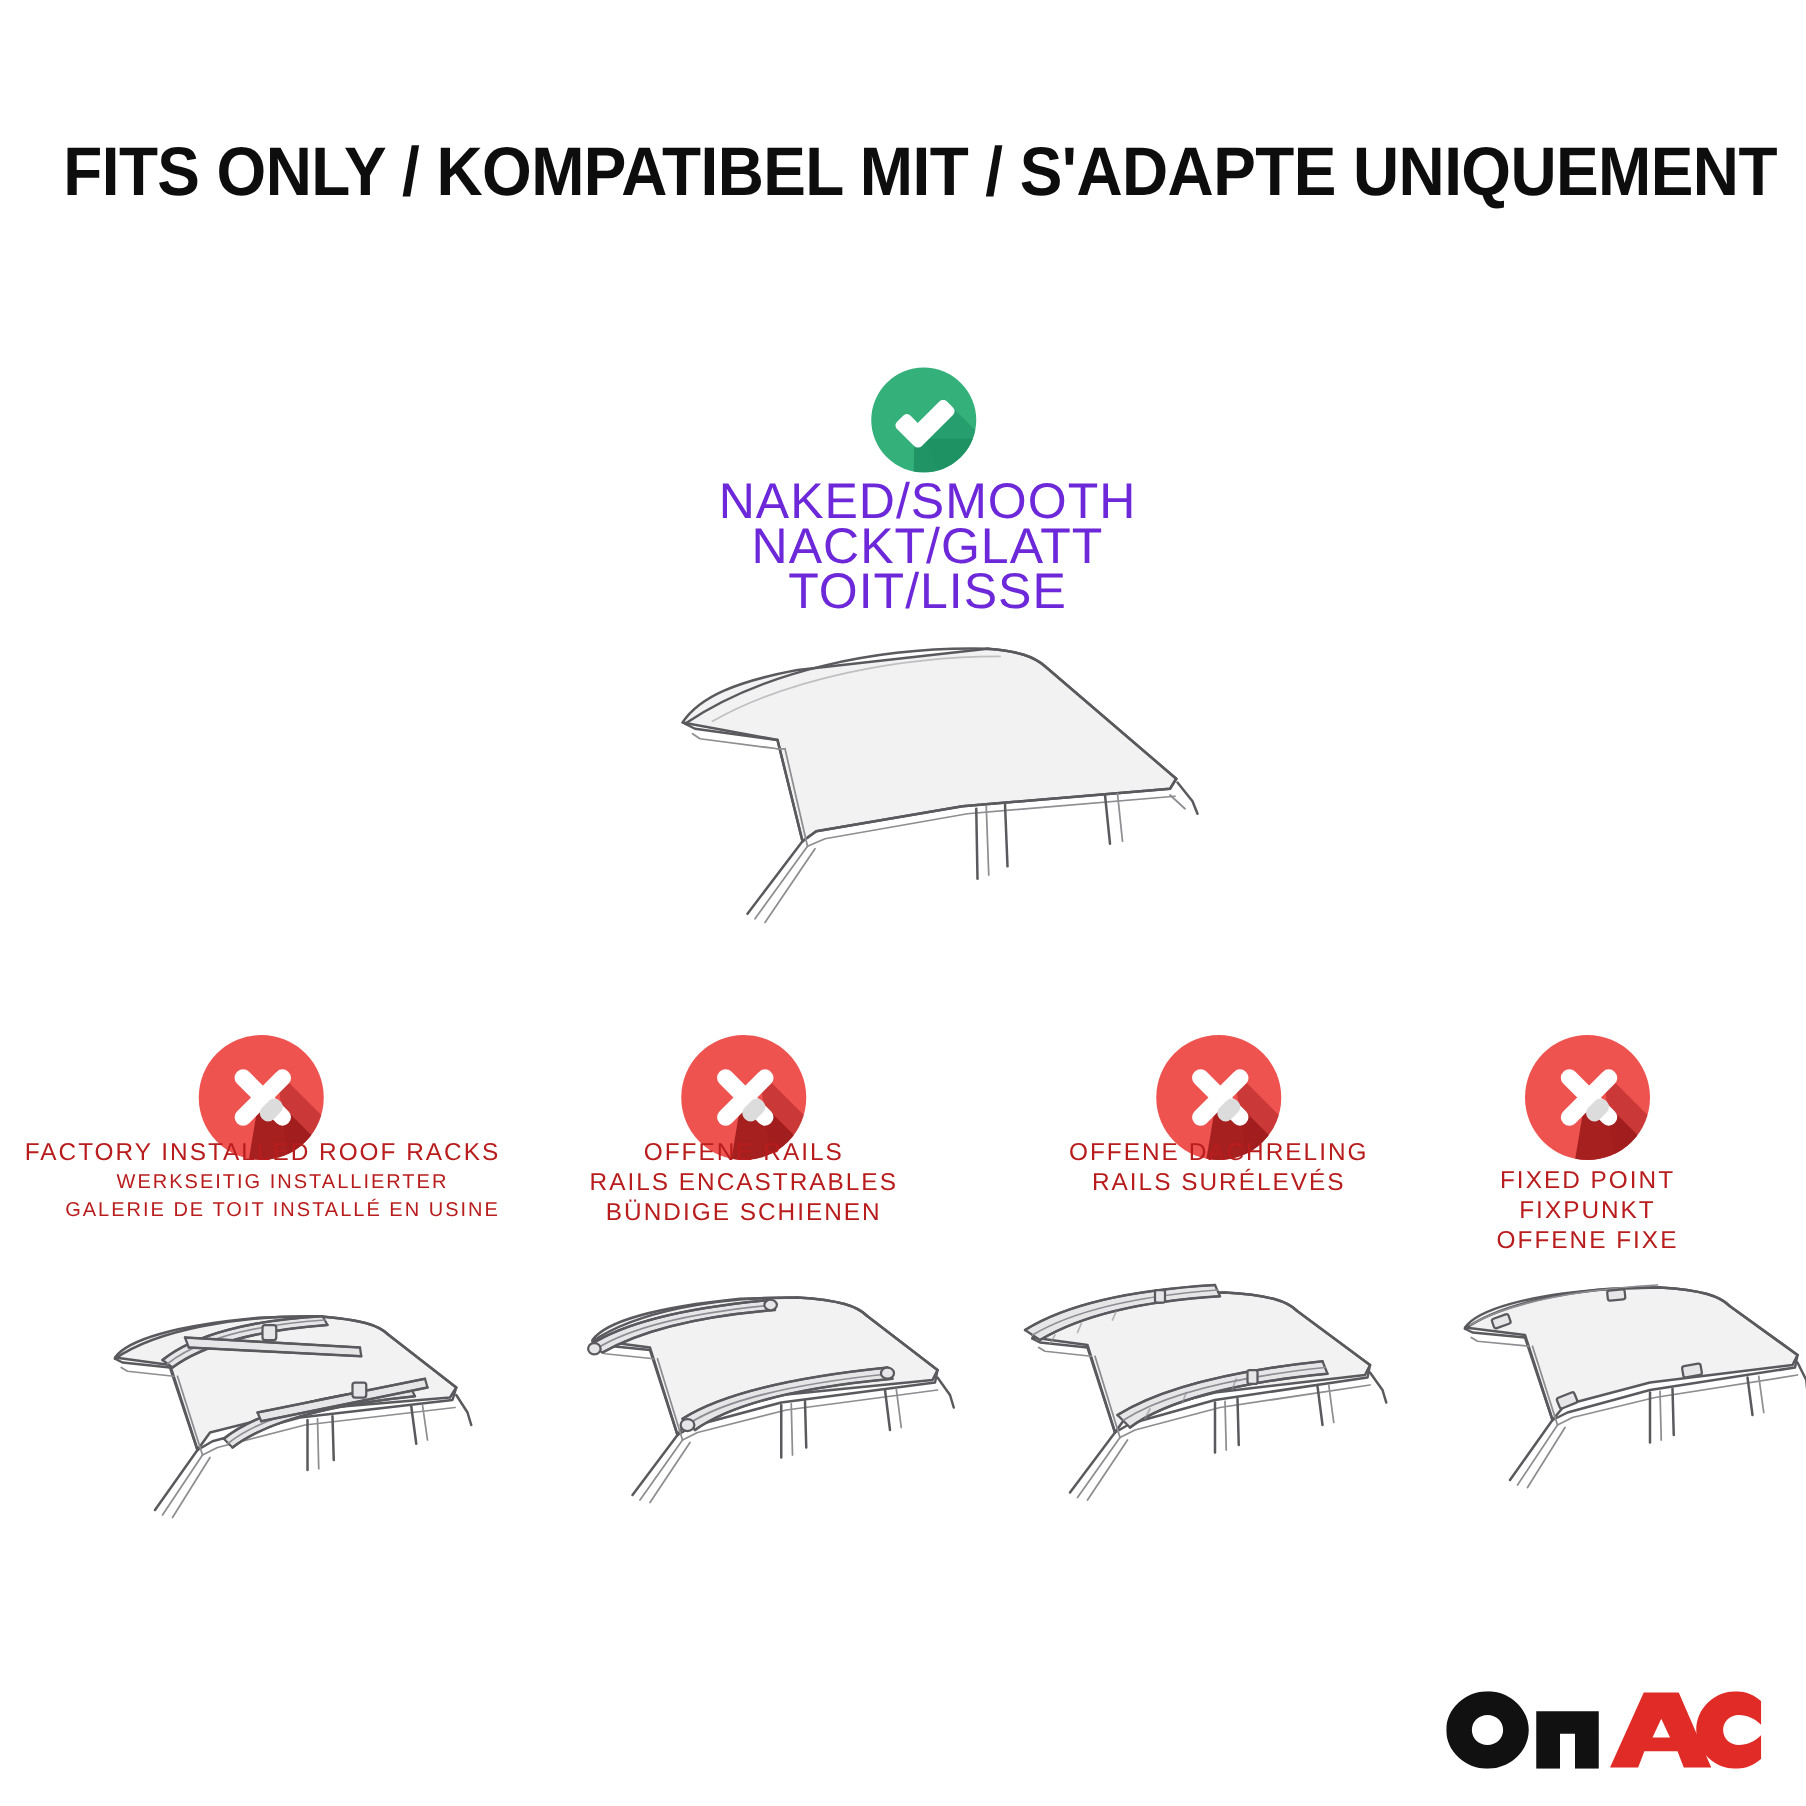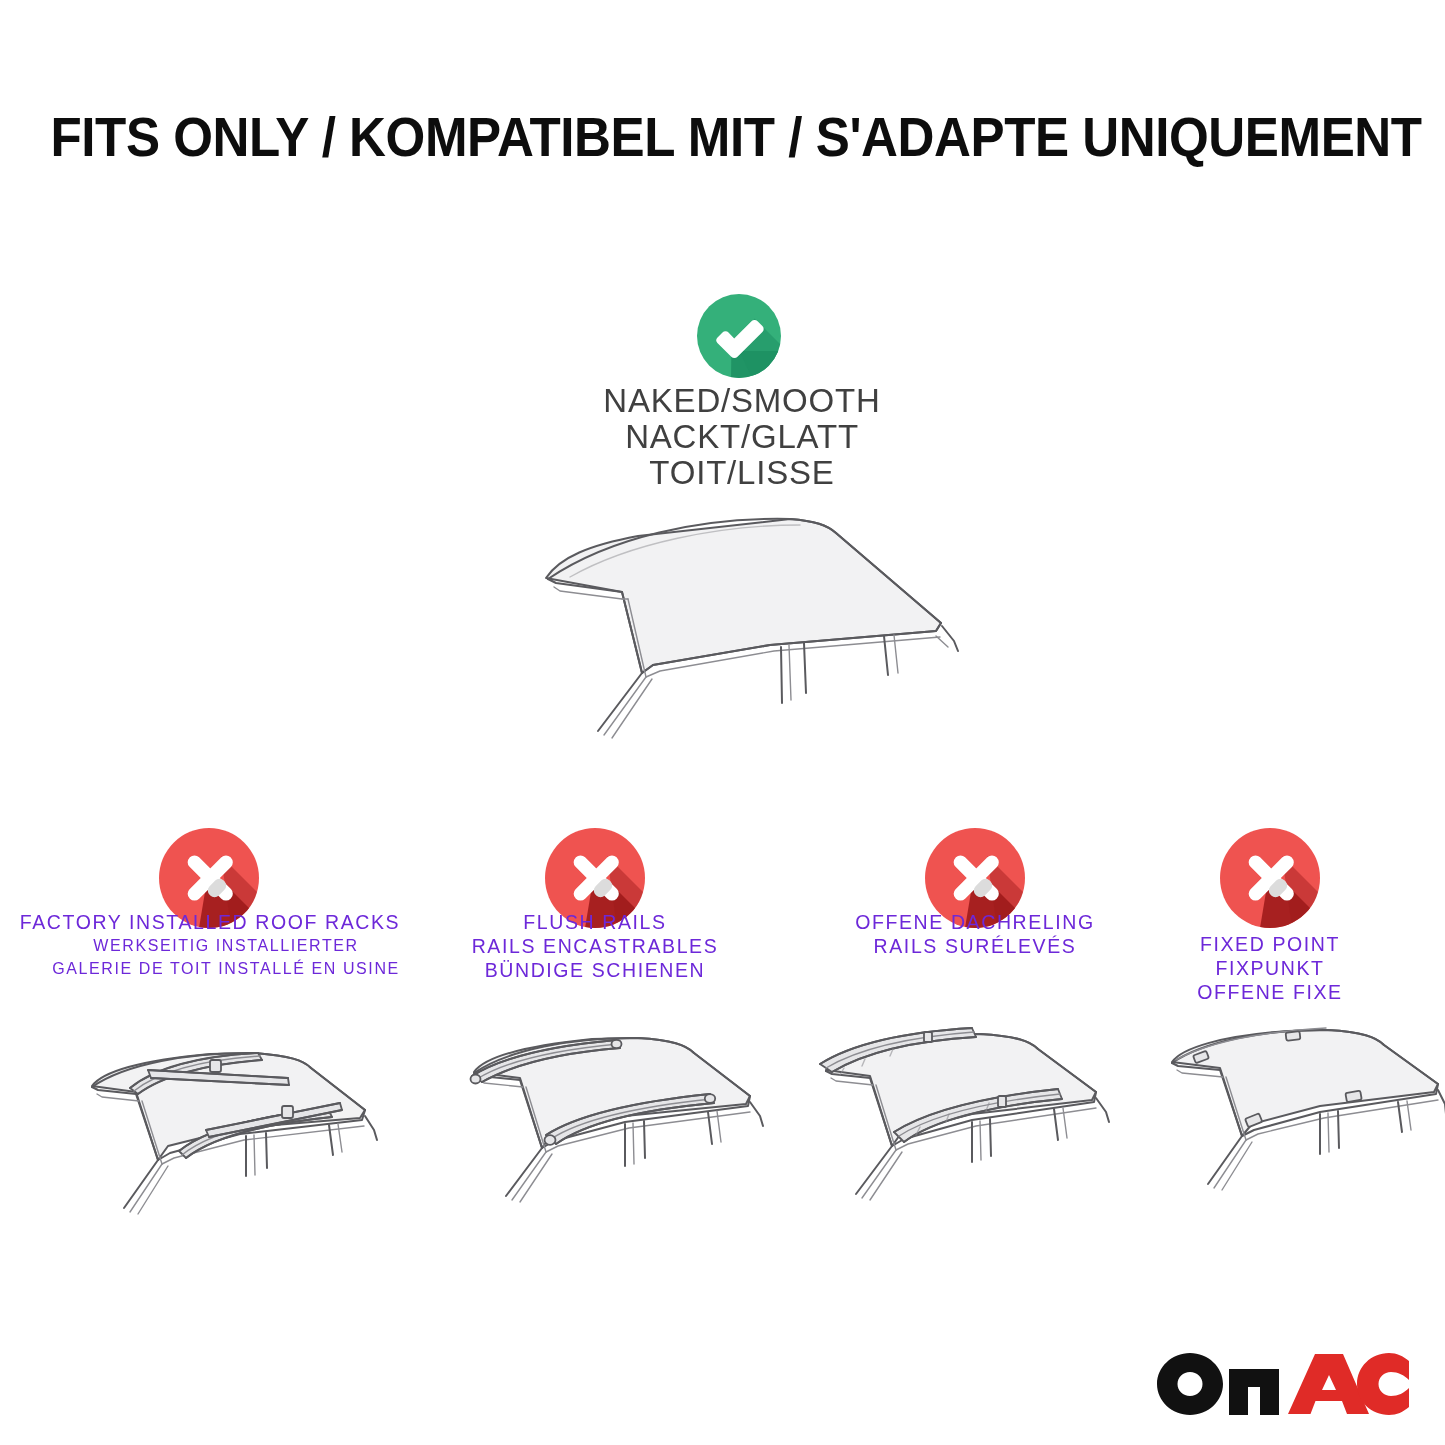--- a/index.html
+++ b/index.html
@@ -51,37 +51,37 @@
     height: 100%;
     display: block;
   }
 
   
   .cap {
     position: absolute;
     text-align: center;
     font-family: "Liberation Sans", sans-serif;
     font-weight: 400;
-    color: #6d28d9;
+    color: #b91c1c;
     letter-spacing: 1.6px;
   }
   .cap .ln {
     display: block;
     white-space: nowrap;
   }
 
   
   #naked-caption {
     left: 472px;
     top: 383px;
     width: 540px;
-    font-size: 33px;
+    font-size: 40px;
     line-height: 36px;
     letter-spacing: 0.8px;
-    color: #404040;
+    color: #6d28d9;
   }
 
   
   .cap-bottom {
     font-size: 19.5px;
     line-height: 24px;
   }
   .cap-bottom .ln.small {
     font-size: 16px;
     line-height: 23px;
@@ -260,21 +260,21 @@
       <path d="M62 28 L100 66 L100 100 L72 100 Z" fill="#9e1b1b" opacity="0.45"></path>
       <g>
         <rect x="44.5" y="21" width="13.5" height="58" rx="6.5" fill="#ffffff" transform="rotate(45 51.2 50)"></rect>
         <rect x="44.5" y="21" width="13.5" height="58" rx="6.5" fill="#ffffff" transform="rotate(-45 51.2 50)"></rect>
         <rect x="51.5" y="50" width="13" height="20" rx="6" fill="#dcdcdc" transform="rotate(45 58 60)"></rect>
       </g>
     </svg>
   </div>
 
   <div class="cap cap-bottom" style="left:420px; top:910px; width:350px;">
-    <span class="ln">FLUSH RAILS</span>
+    <span class="ln">OFFENE RAILS</span>
     <span class="ln">RAILS ENCASTRABLES</span>
     <span class="ln">BÜNDIGE SCHIENEN</span>
   </div>
 
   <div class="art" style="left:420px; top:1020px; width:370px; height:220px;">
     <svg viewBox="0 0 370 220">
       <path class="fill-panel" d="M218 18 C252 20 266 25 274 33 L330 76 L326 84 L205 96 L132 114 L122 128 L100 58 L54 52 C64 38 102 26 172 19 Z" fill="#fcfcfc"></path>
       <path class="stroke" d="M218 18 C152 17 88 30 54 53"></path>
       <path class="stroke" d="M218 18 C252 20 266 25 274 33 L330 76"></path>
       <path class="stroke" d="M54 53 L60 56 L100 60"></path>

